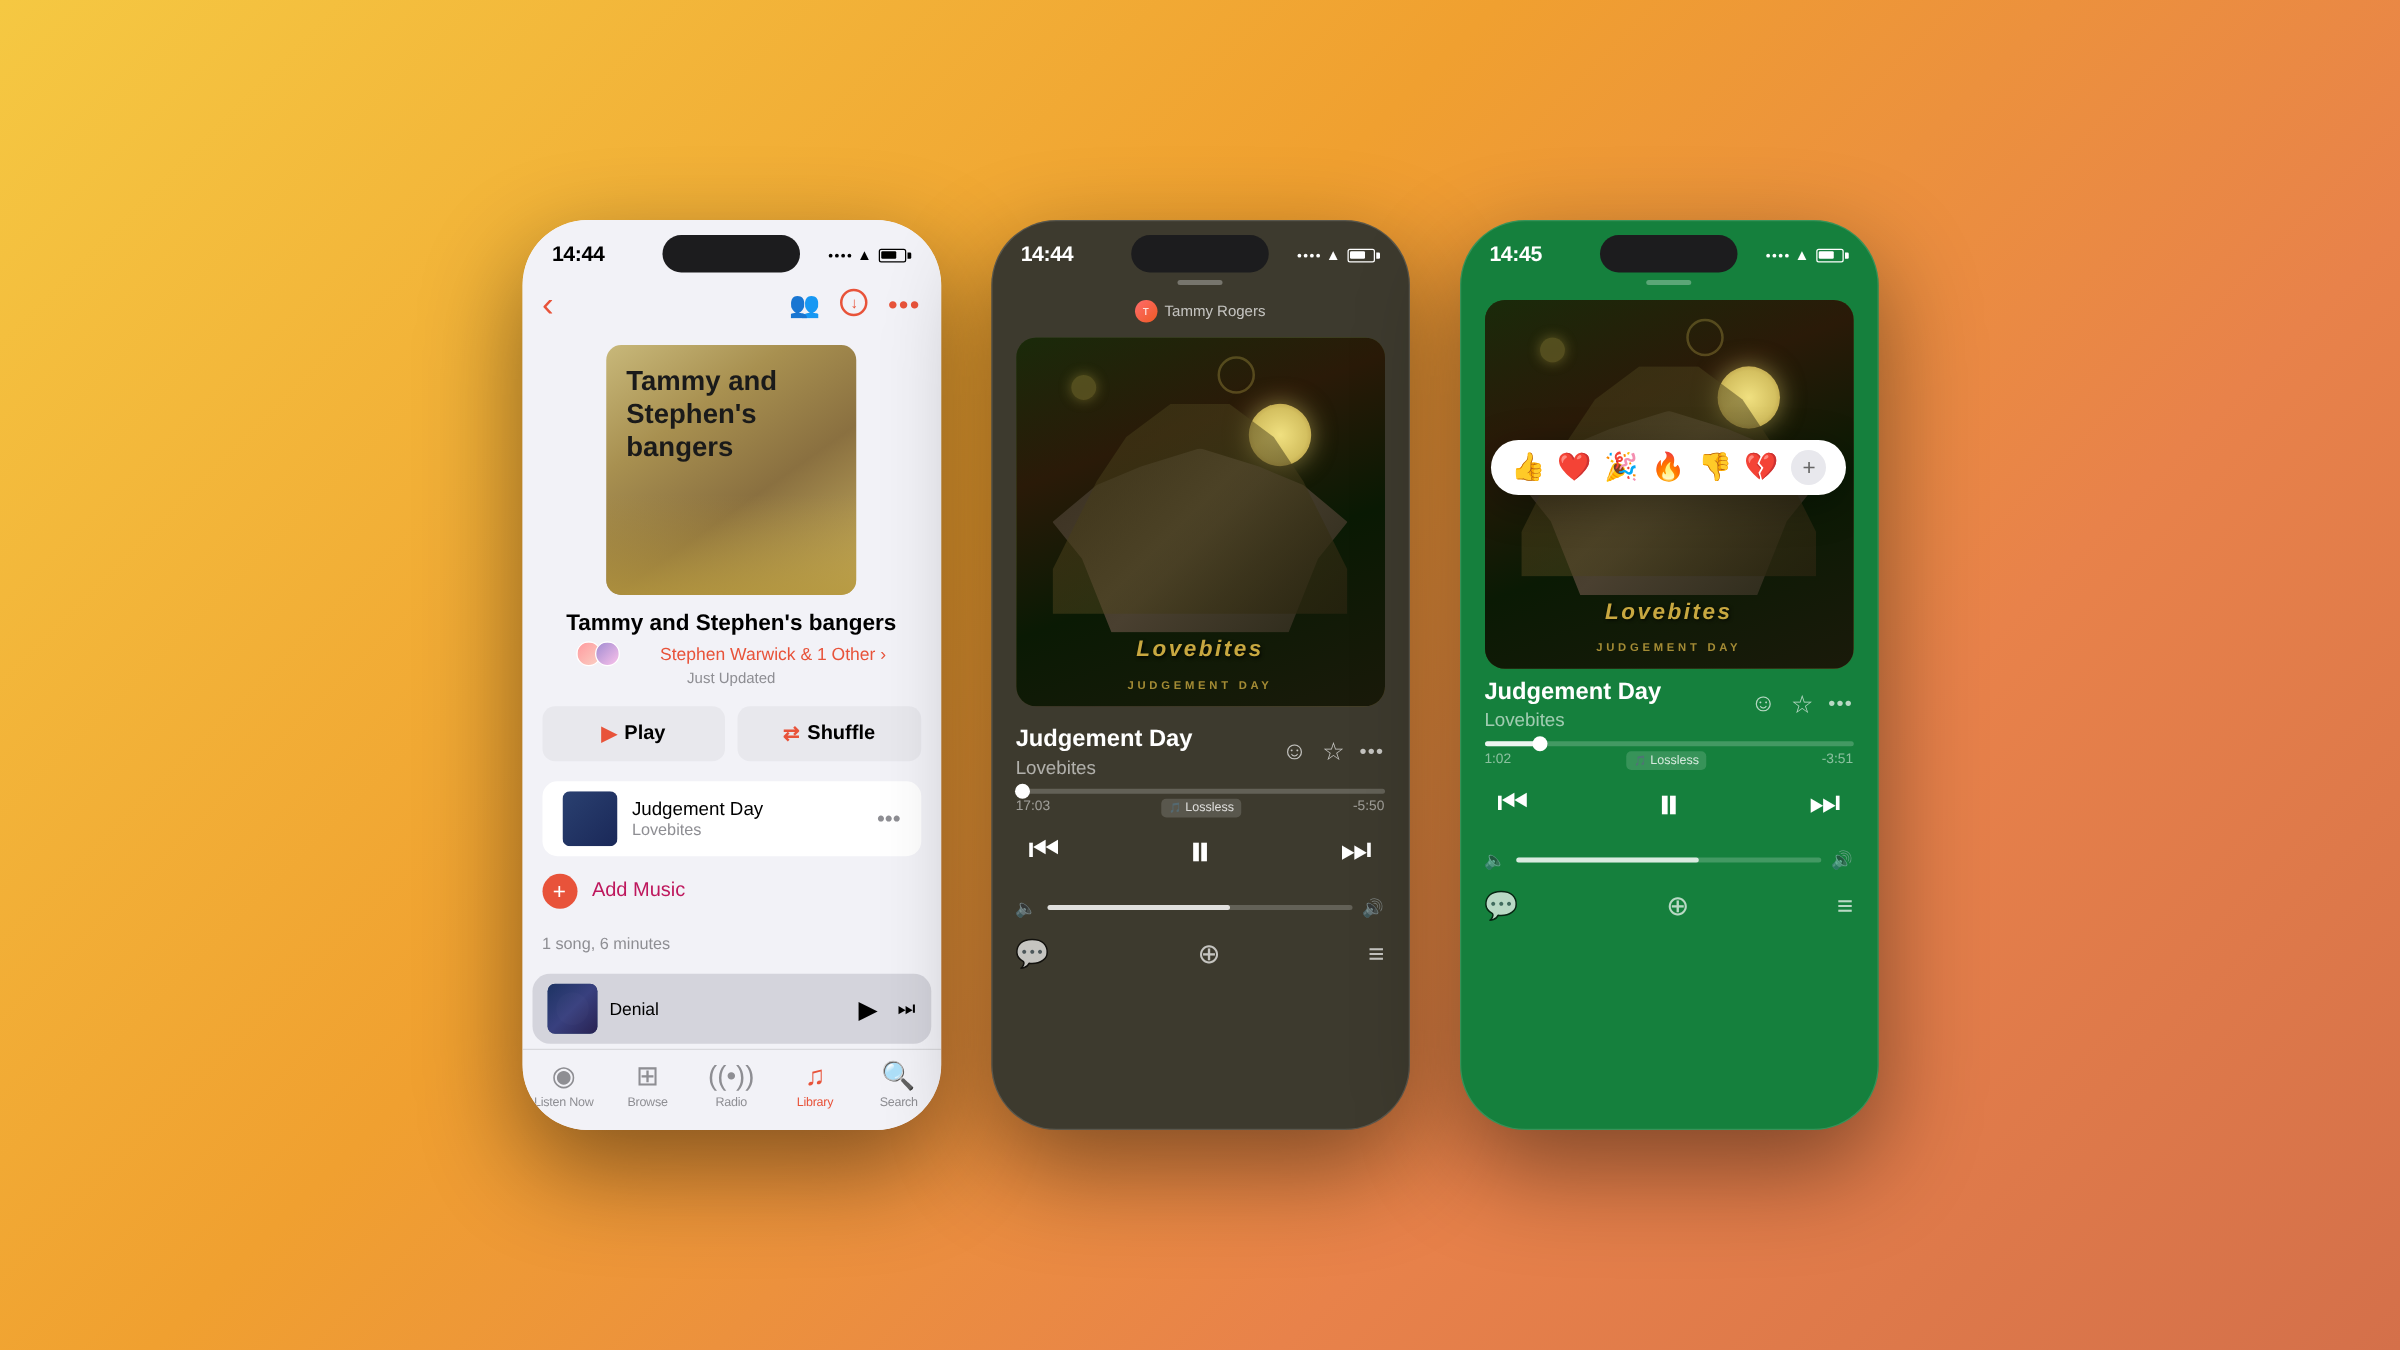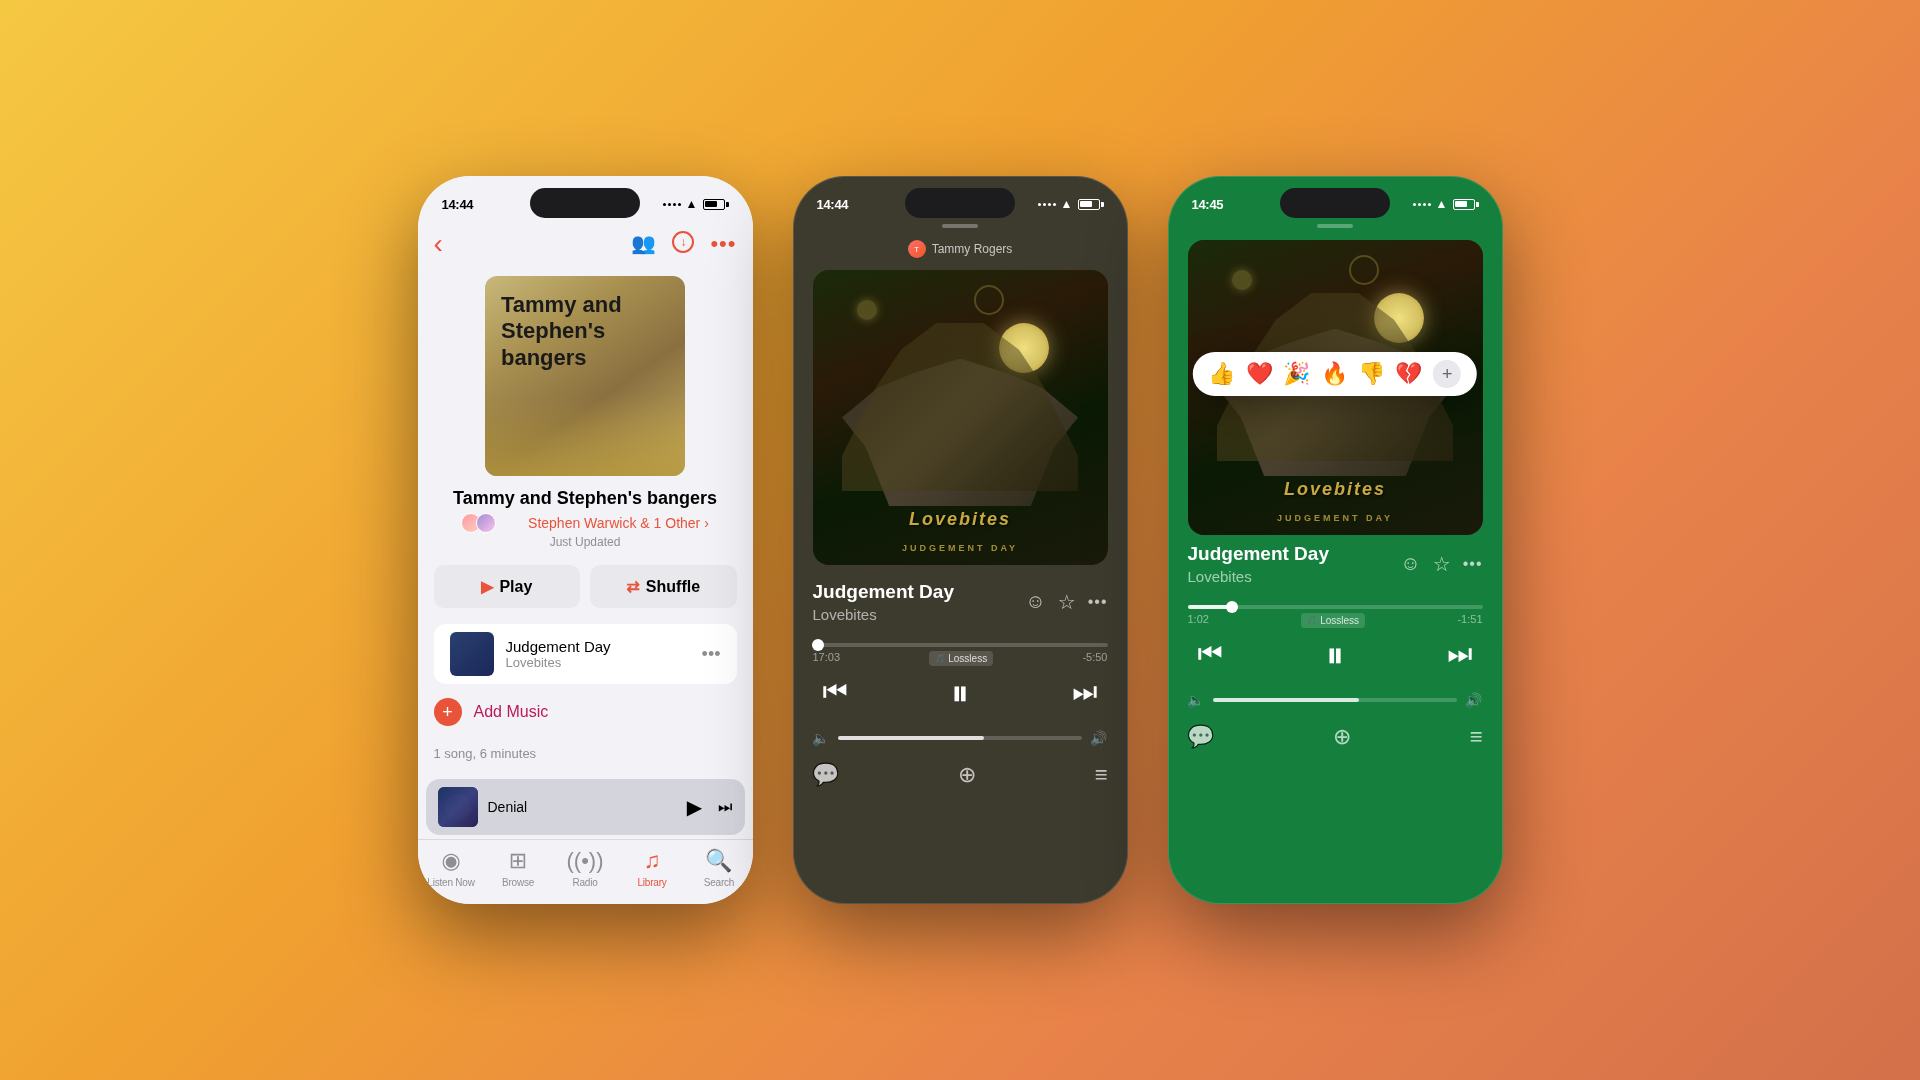--- a/index.html
+++ b/index.html
@@ -74,21 +74,21 @@
       height: 48px;
       position: relative;
       z-index: 5;
       flex-shrink: 0;
     }
 
     .status-bar-light { color: #000; }
     .status-bar-dark { color: #fff; }
 
     .status-time {
-      font-size: 13px;
+      font-size: 17px;
       font-weight: 600;
       letter-spacing: -0.3px;
     }
 
     .status-icons {
       display: flex;
       align-items: center;
       gap: 5px;
       font-size: 12px;
     }
@@ -517,21 +517,20 @@
     .p2-track-icon {
       color: rgba(255,255,255,0.7);
       font-size: 20px;
       cursor: pointer;
     }
 
     
     .p2-progress-container {
       margin-bottom: 6px;
       flex-shrink: 0;
-      margin-top: 12px;
     }
 
     .p2-progress-bar {
       width: 100%;
       height: 4px;
       background: rgba(255,255,255,0.2);
       border-radius: 2px;
       position: relative;
       margin-bottom: 4px;
     }
@@ -1020,21 +1019,21 @@
           <div class="p2-progress-fill" style="width:15%;">
             <div class="p2-progress-thumb"></div>
           </div>
         </div>
         <div class="p2-time-labels">
           <span>1:02</span>
           <div class="p2-lossless-badge">
             <span style="font-size:8px;">🎵</span>
             <span>Lossless</span>
           </div>
-          <span>-1:51</span>
+          <span>-3:51</span>
         </div>
       </div>
 
       <div class="p2-controls">
         <button class="p2-ctrl-btn">⏮</button>
         <button class="p2-ctrl-btn p2-ctrl-play">⏸</button>
         <button class="p2-ctrl-btn">⏭</button>
       </div>
 
       <div class="p2-volume-row">

